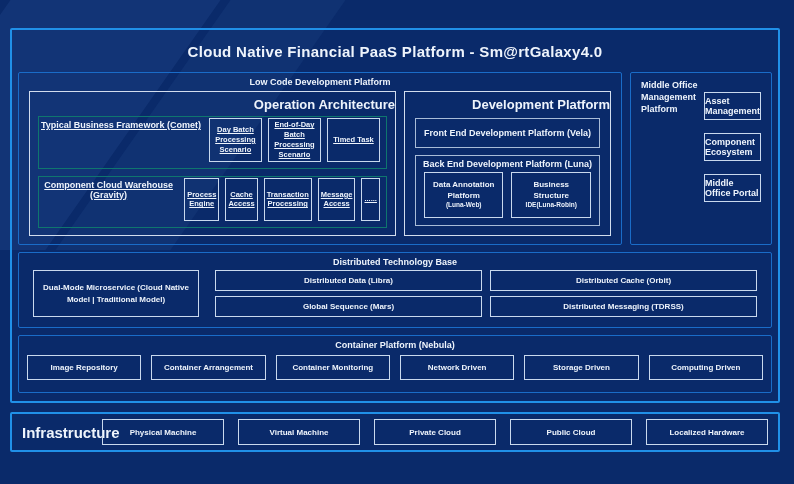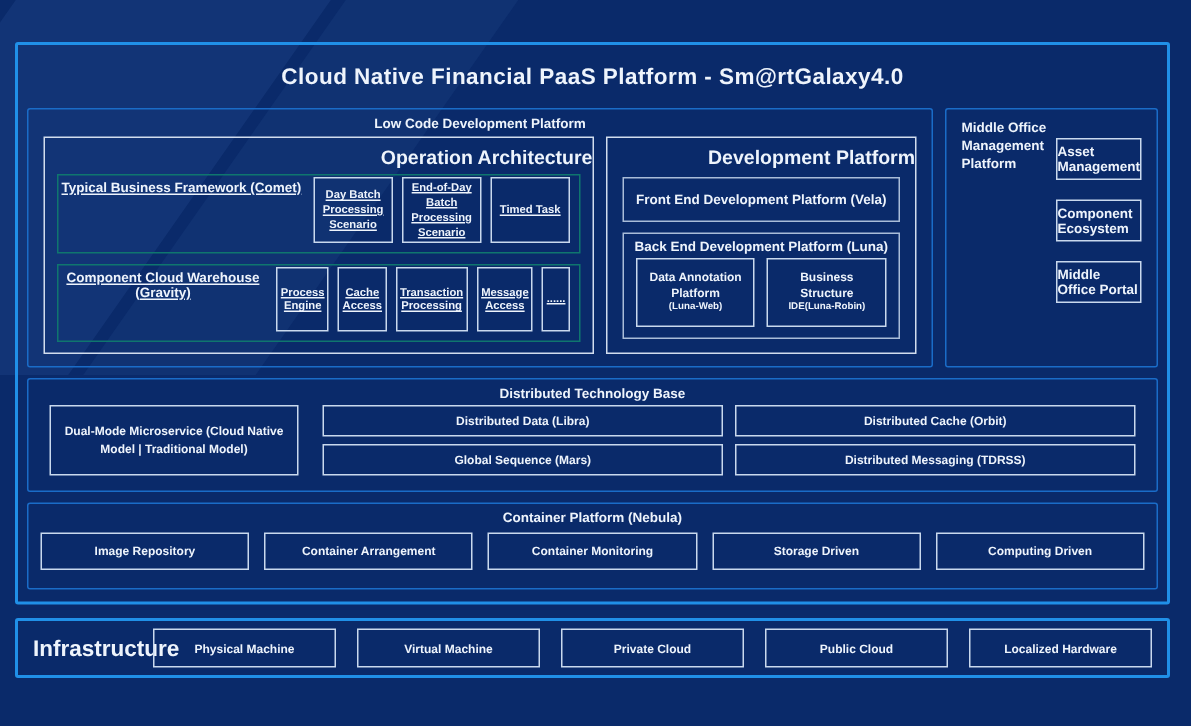--- a/index.html
+++ b/index.html
@@ -190,20 +190,21 @@
       </div>
     </div>
 
     <div class="panel container-platform">
       <div class="panel-label">Container Platform (Nebula)</div>
       <div class="cp-row">
 
       <div class="cp-box">Image Repository</div>
           <div class="cp-box">Container Arrangement</div>
           <div class="cp-box">Container Monitoring</div>
+          <div class="cp-box">Network Driven</div>
           <div class="cp-box">Storage Driven</div>
           <div class="cp-box">Computing Driven</div>
         </div>
     </div>
 
   </div>
 </div>
 
 <div class="infra-box">
   <div class="infra-label">Infrastructure</div>

